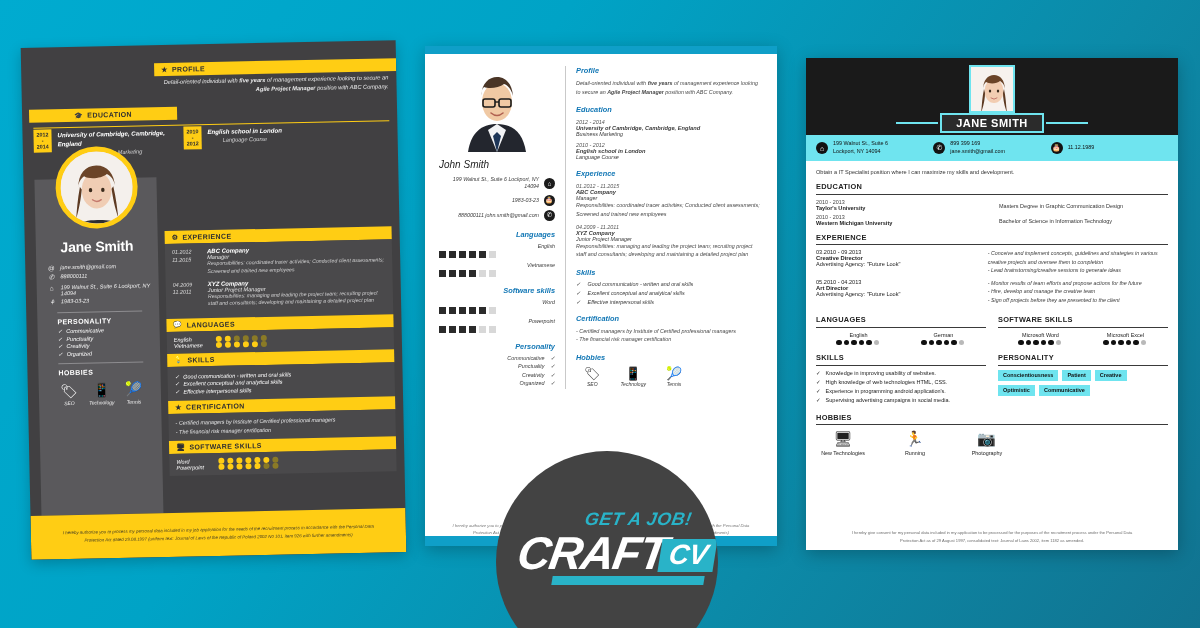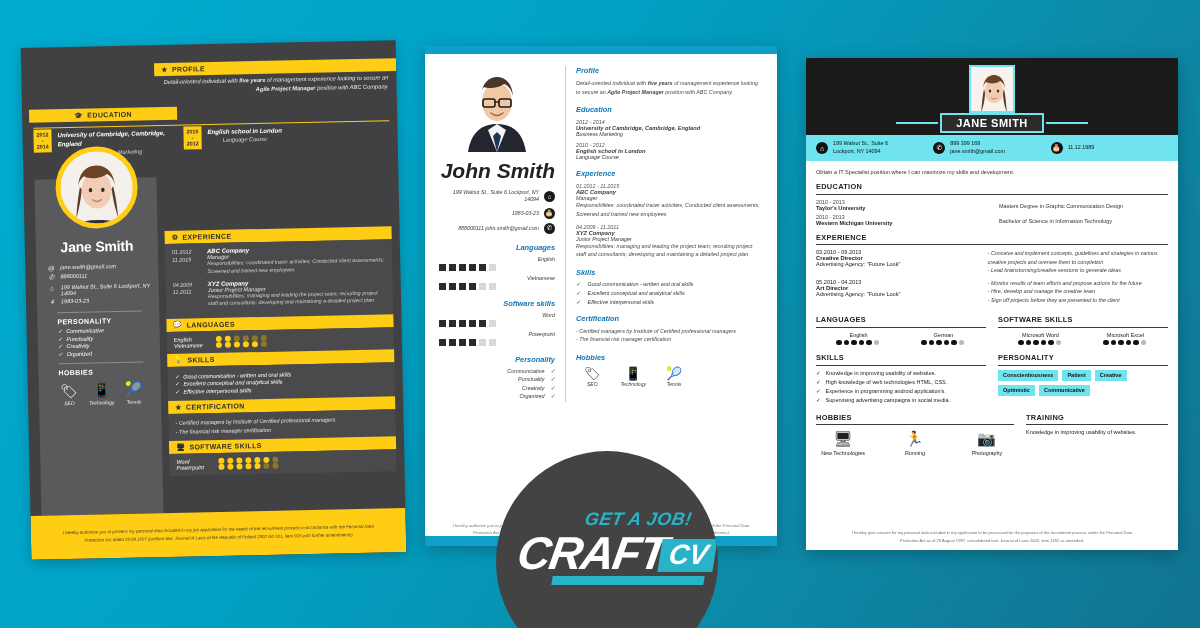--- a/index.html
+++ b/index.html
@@ -85,21 +85,21 @@
     position:absolute; left:425px; top:46px; width:352px; height:500px;
     background:#fff; box-shadow:0 4px 16px rgba(0,0,0,.25); overflow:hidden;
     color:#3a3a3a; font-size:5.6px;
   }
   #r2 .topbar{ height:8px; background:#0f9fc8;}
   #r2 .botbar{ position:absolute; left:0; right:0; bottom:0; height:10px; background:#0f9fc8;}
   #r2 .body{ display:flex; padding:12px 14px 0 14px; gap:10px;}
   #r2 .lc{ width:116px; flex:none; }
   #r2 .rc{ flex:1; border-left:1px solid #c9c9c9; padding-left:10px;}
   #r2 .photo{ width:76px; height:86px; margin:0 auto; overflow:hidden; position:relative; background:#d9cbbe;}
-  #r2 .nm{ text-align:right; font-size:21px; font-weight:bold; font-style:italic; margin:7px 0 6px; color:#222;}
+  #r2 .nm{ text-align:left; font-size:10px; font-weight:normal; font-style:italic; margin:7px 0 6px; color:#222;}
   .c2{ display:flex; align-items:center; justify-content:flex-end; gap:5px; margin:4px 0;}
   .c2 .t{ font-style:italic; font-size:5.3px; text-align:right; line-height:1.4;}
   .c2 .b{ width:11px; height:11px; border-radius:50%; background:#1b1b1b; color:#fff; flex:none;
           display:flex; align-items:center; justify-content:center; font-size:6.5px;}
   .h2{ color:#1277b5; font-weight:bold; font-style:italic; font-size:7.4px; margin:9px 0 4px;}
   #r2 .lc .h2{ text-align:right; }
   .sqlbl{ text-align:right; font-style:italic; font-size:5.3px; margin:4px 0 2px;}
   .sqrow{ display:flex; gap:3px; justify-content:flex-start;}
   .sq{ width:7px; height:7px; background:#d8d8d8;}
   .sq.on{ background:#2b2b2b;}
@@ -703,24 +703,20 @@
           <div class="hob">
                 <div class="hi">🏃</div>
                 <div class="hl">Running</div>
               </div>
           <div class="hob">
                 <div class="hi">📷</div>
                 <div class="hl">Photography</div>
               </div>
         </div>
       </div>
-      <div>
-        <div class="h3">TRAINING</div>
-        <div style="font-size:5.5px">Knowledge in improving usability of websites.</div>
-      </div>
     </div>
   </div>
   <div class="foot">I hereby give consent for my personal data included in my application to be processed for the purposes of the recruitment process under the Personal Data Protection Act as of 29 August 1997, consolidated text: Journal of Laws 2002, item 1182 as amended.</div>
 </div>
 
 <div id="logo">
   <div class="inner">
     <div class="getajob">GET A JOB!</div>
     <div class="ubar"></div>
     <div class="craftrow">

